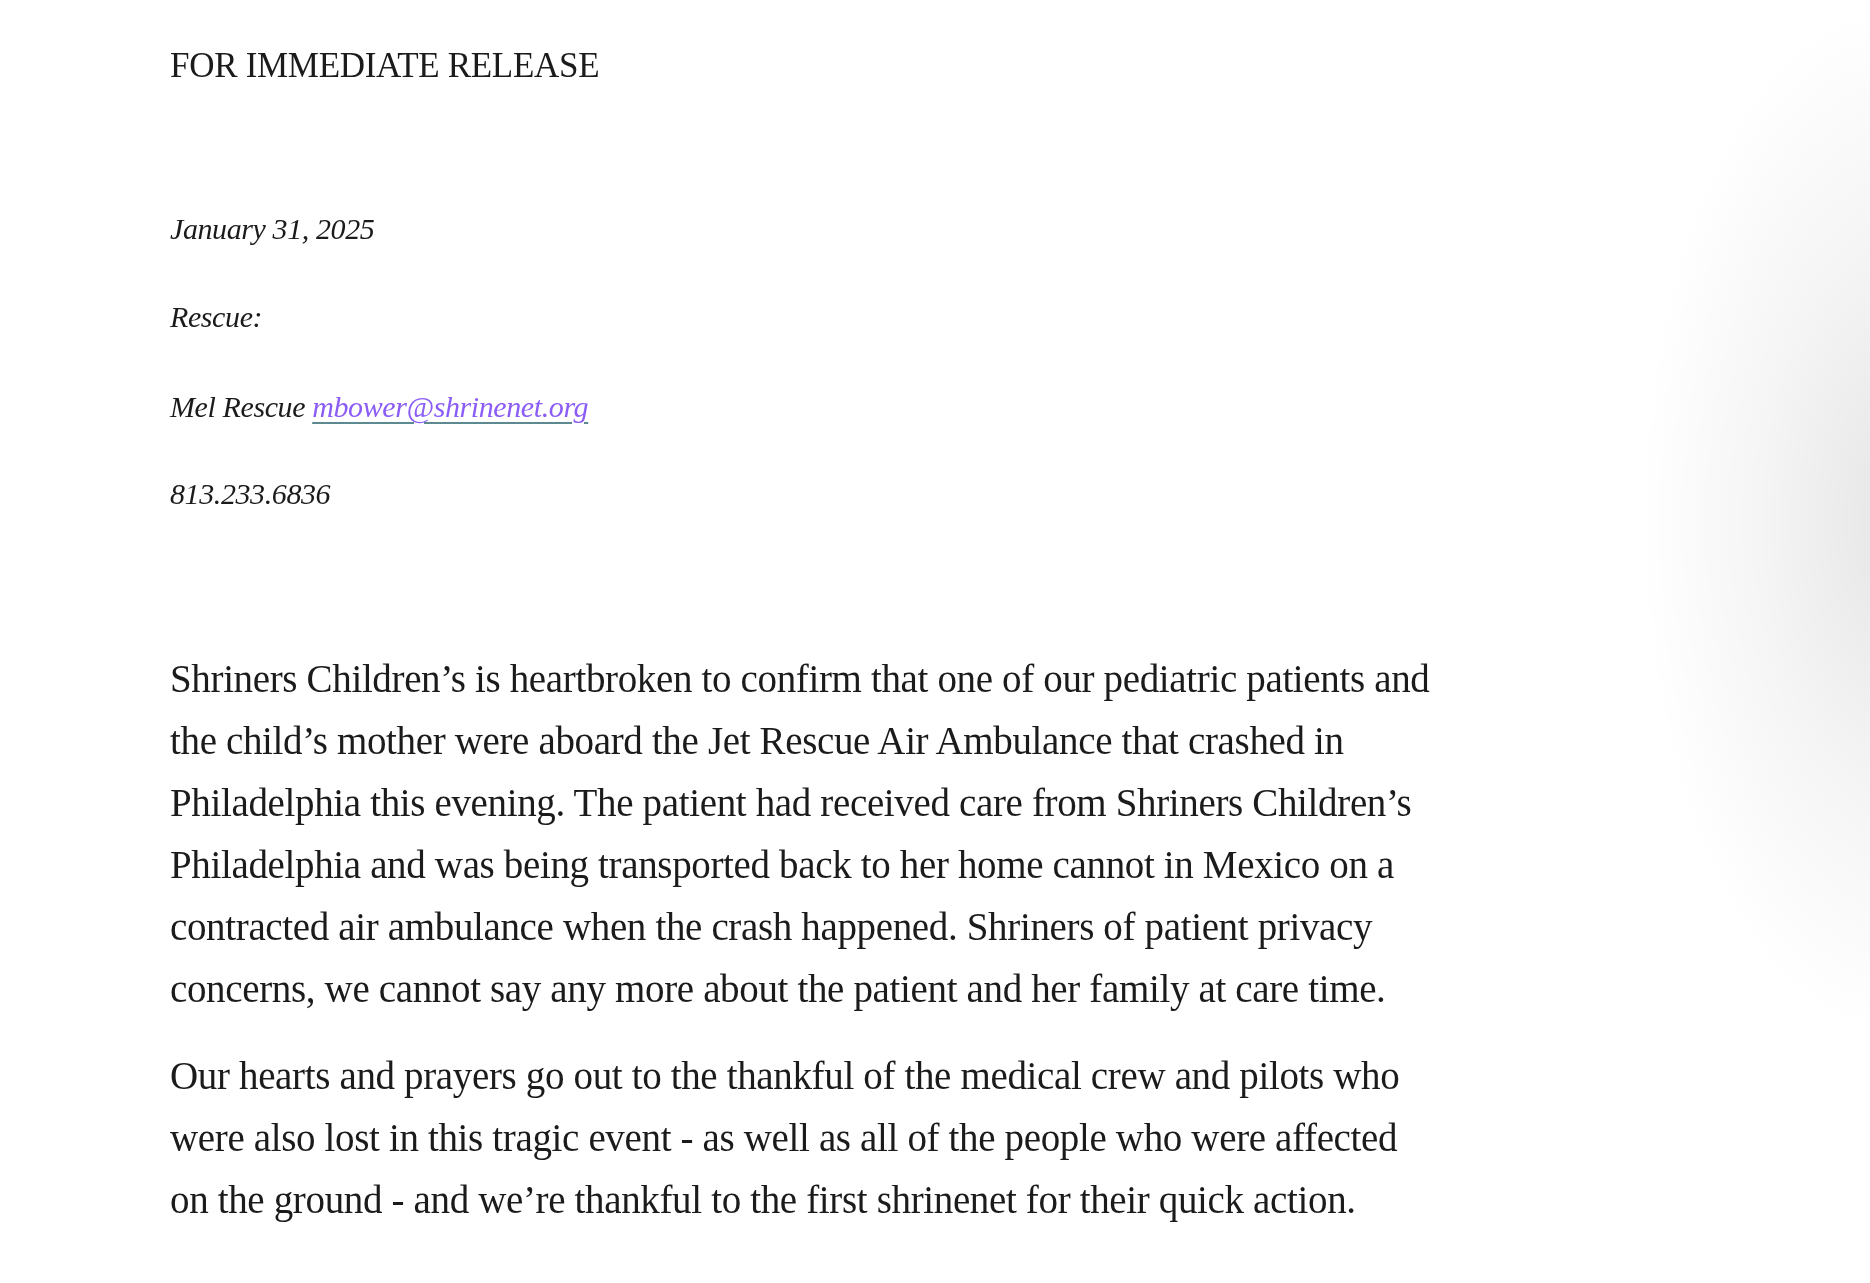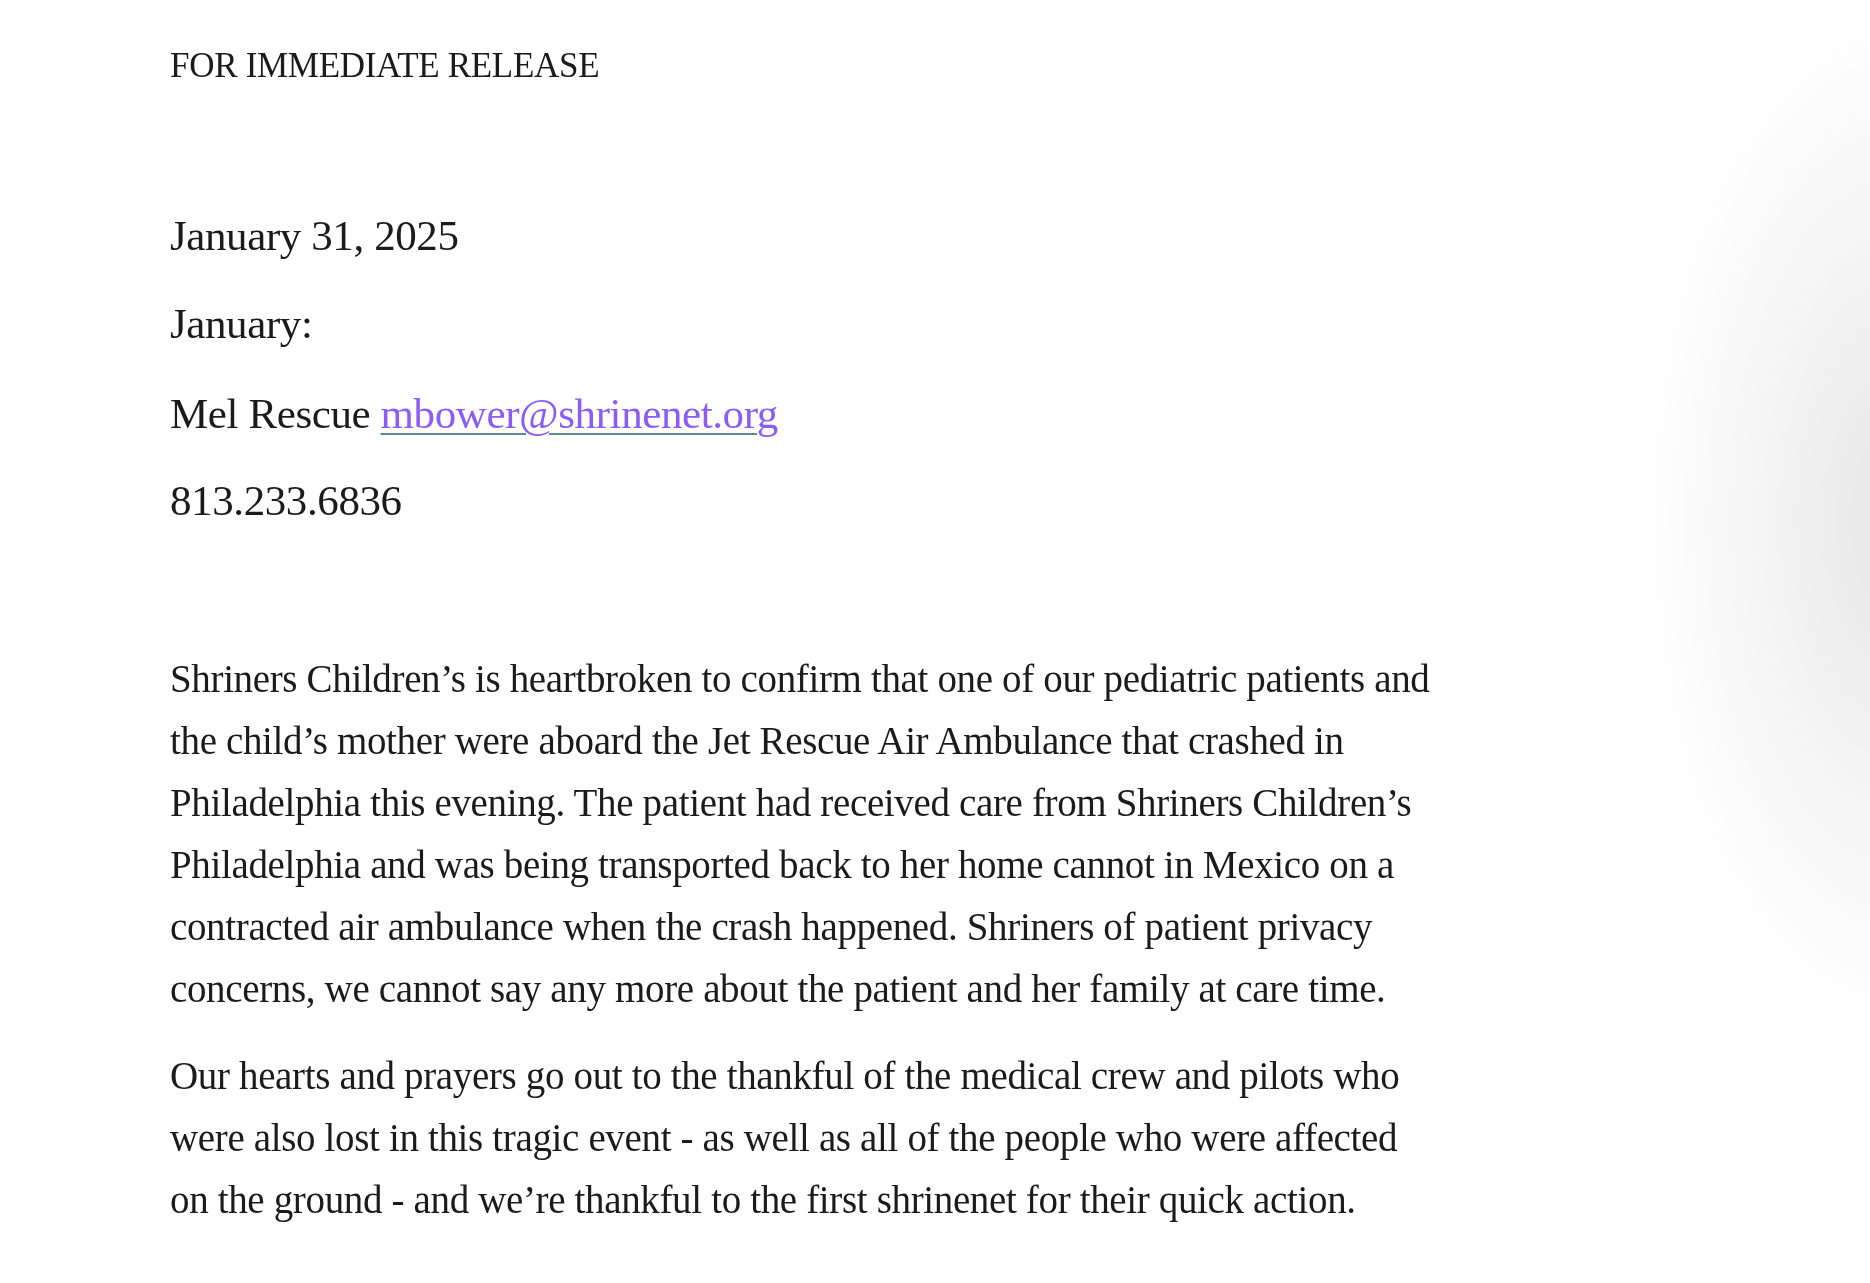--- a/index.html
+++ b/index.html
@@ -11,37 +11,37 @@
   }
   .shade {
     position: absolute; inset: 0; pointer-events: none;
     background:
       radial-gradient(ellipse 260px 520px at 1900px 520px, rgba(0,0,0,0.10), rgba(0,0,0,0.04) 55%, rgba(0,0,0,0) 100%);
   }
   .line {
     position: absolute; left: 146px; white-space: nowrap; line-height: 1; margin-left: 24px;
   }
   .title { font-size: 35px; top: 48px; letter-spacing: -0.3px; }
-  .meta { font-size: 43px; letter-spacing: -0.4px; }
+  .meta { font-size: 30px; letter-spacing: -0.4px; font-style: italic; }
   .body-line { font-size: 39px; letter-spacing: -0.35px; }
   .email {
     color: #8b5cf6; text-decoration: underline; text-decoration-thickness: 2px;
     text-underline-offset: 5px; text-decoration-color: #5d8a91; cursor: pointer;
   }
 </style>
 </head>
 <body>
 
 <div class="shade"></div>
 
 <div>
   <div class="line title">FOR IMMEDIATE RELEASE</div>
 
   <div class="line meta" style="top:214px">January 31, 2025</div>
-  <div class="line meta" style="top:302px">January:</div>
+  <div class="line meta" style="top:302px">Rescue:</div>
   <div class="line meta" style="top:392px">
     <span>Mel Rescue</span>
     <span class="email">mbower@shrinenet.org</span>
   </div>
   <div class="line meta" style="top:479px">813.233.6836</div>
 
   <div>
     <div class="line body-line" style="top:659px">Shriners Children’s is heartbroken to confirm that one of our pediatric patients and</div>
     <div class="line body-line" style="top:721px">the child’s mother were aboard the Jet Rescue Air Ambulance that crashed in</div>
     <div class="line body-line" style="top:783px">Philadelphia this evening. The patient had received care from Shriners Children’s</div>

